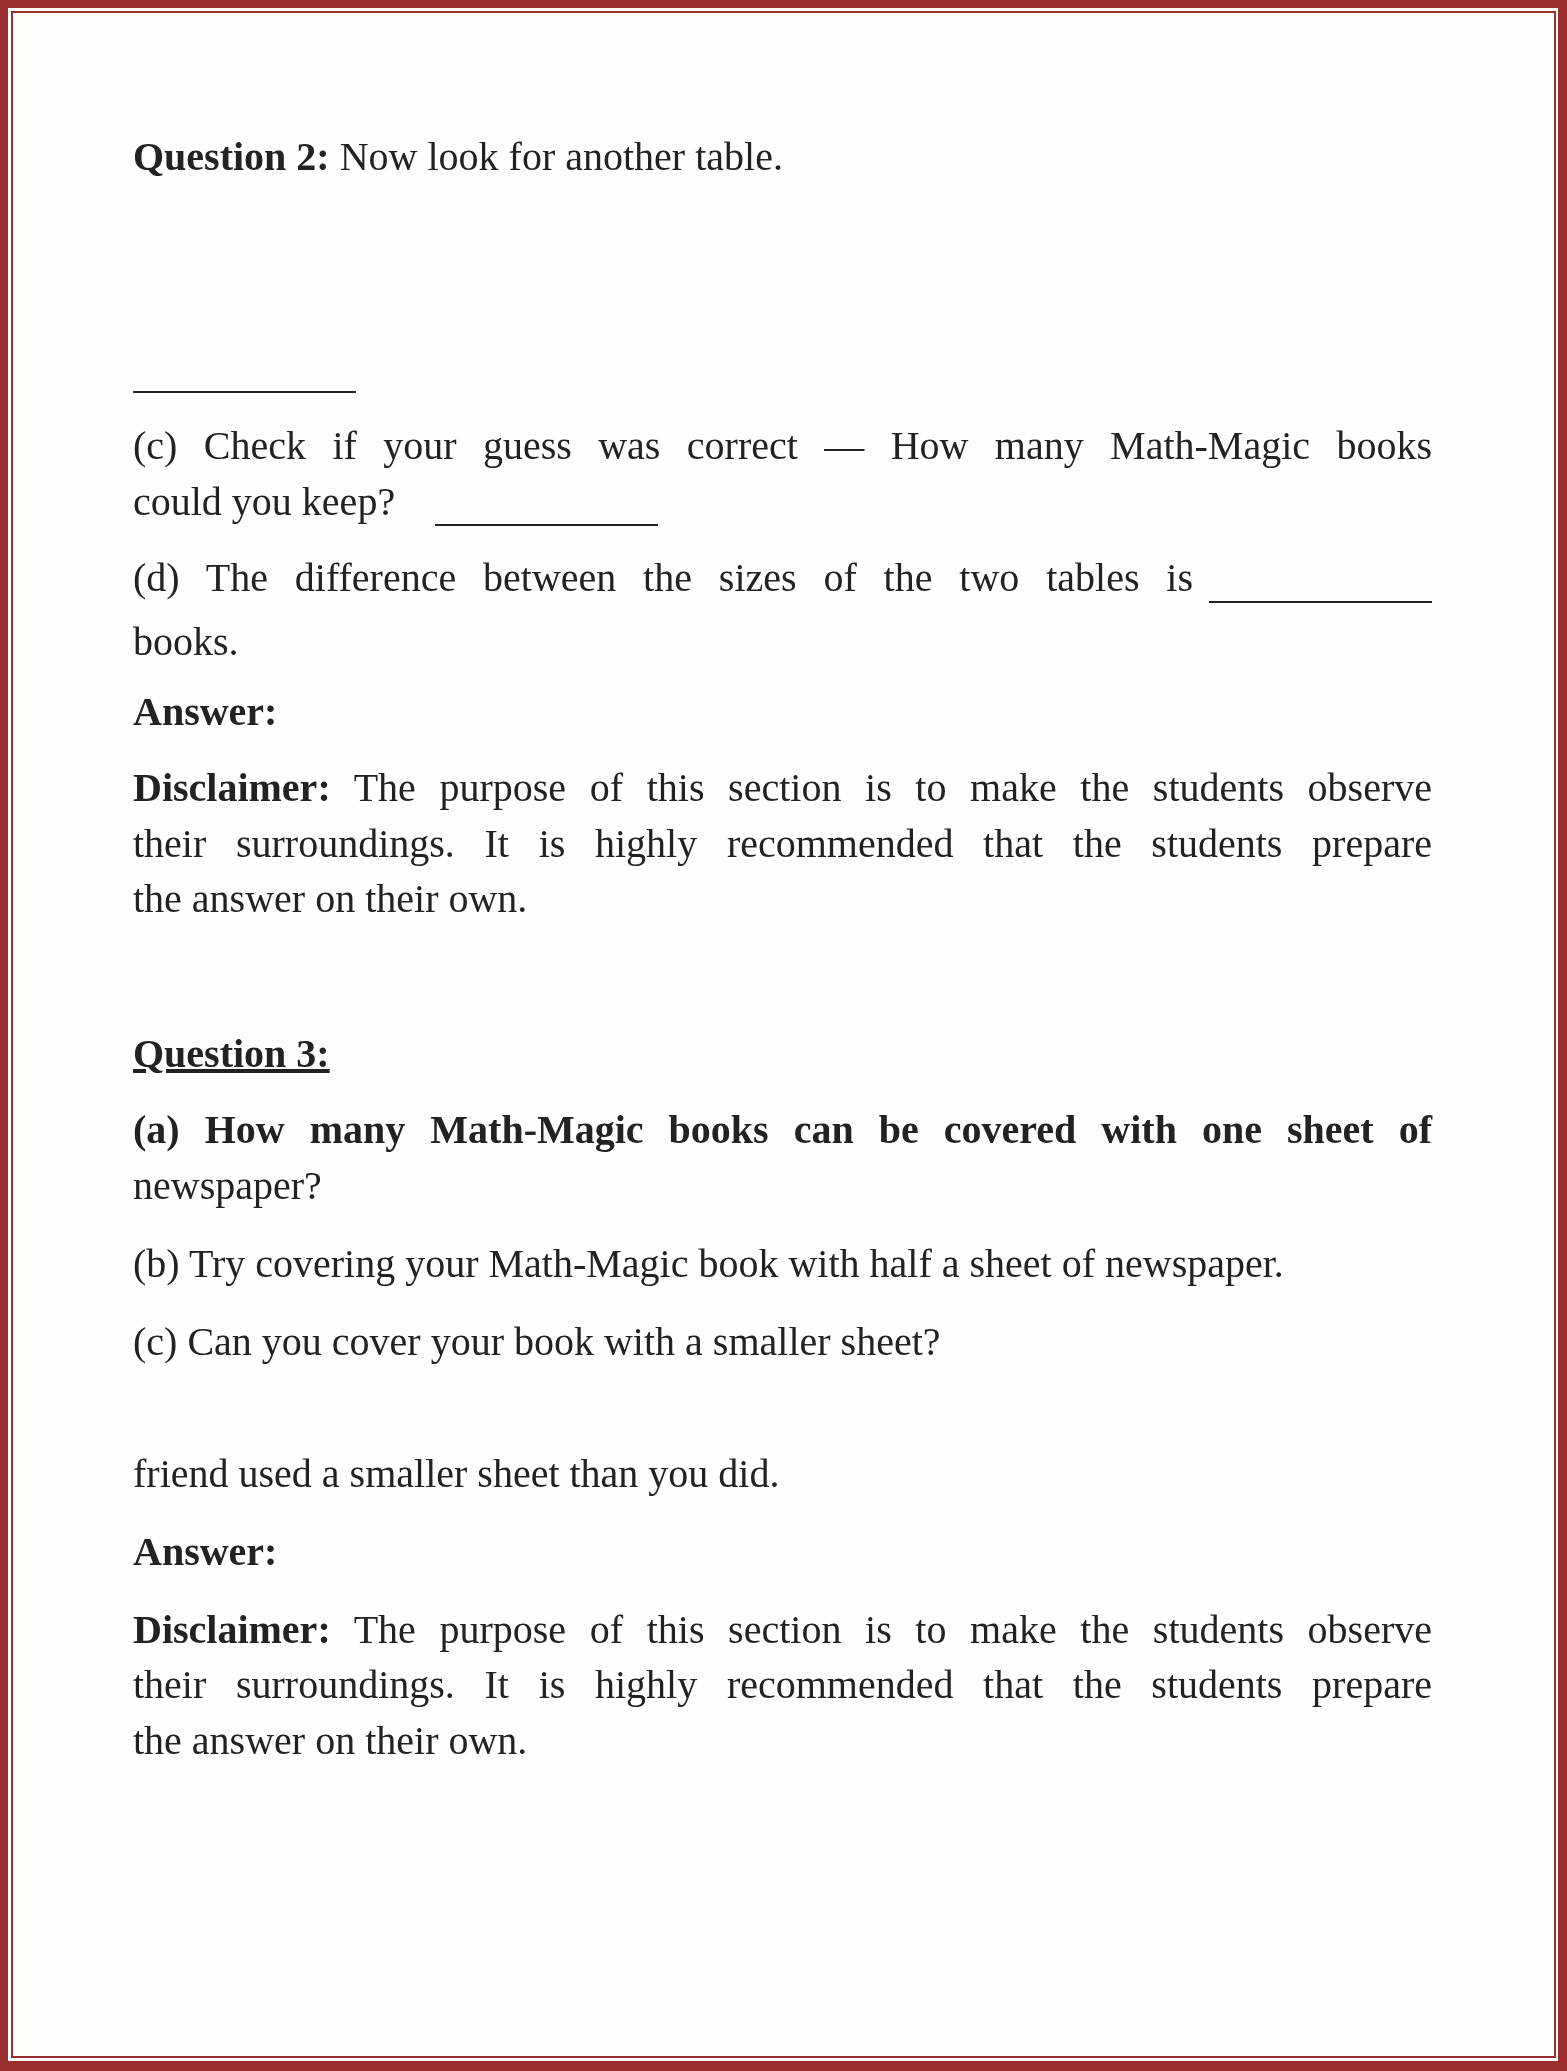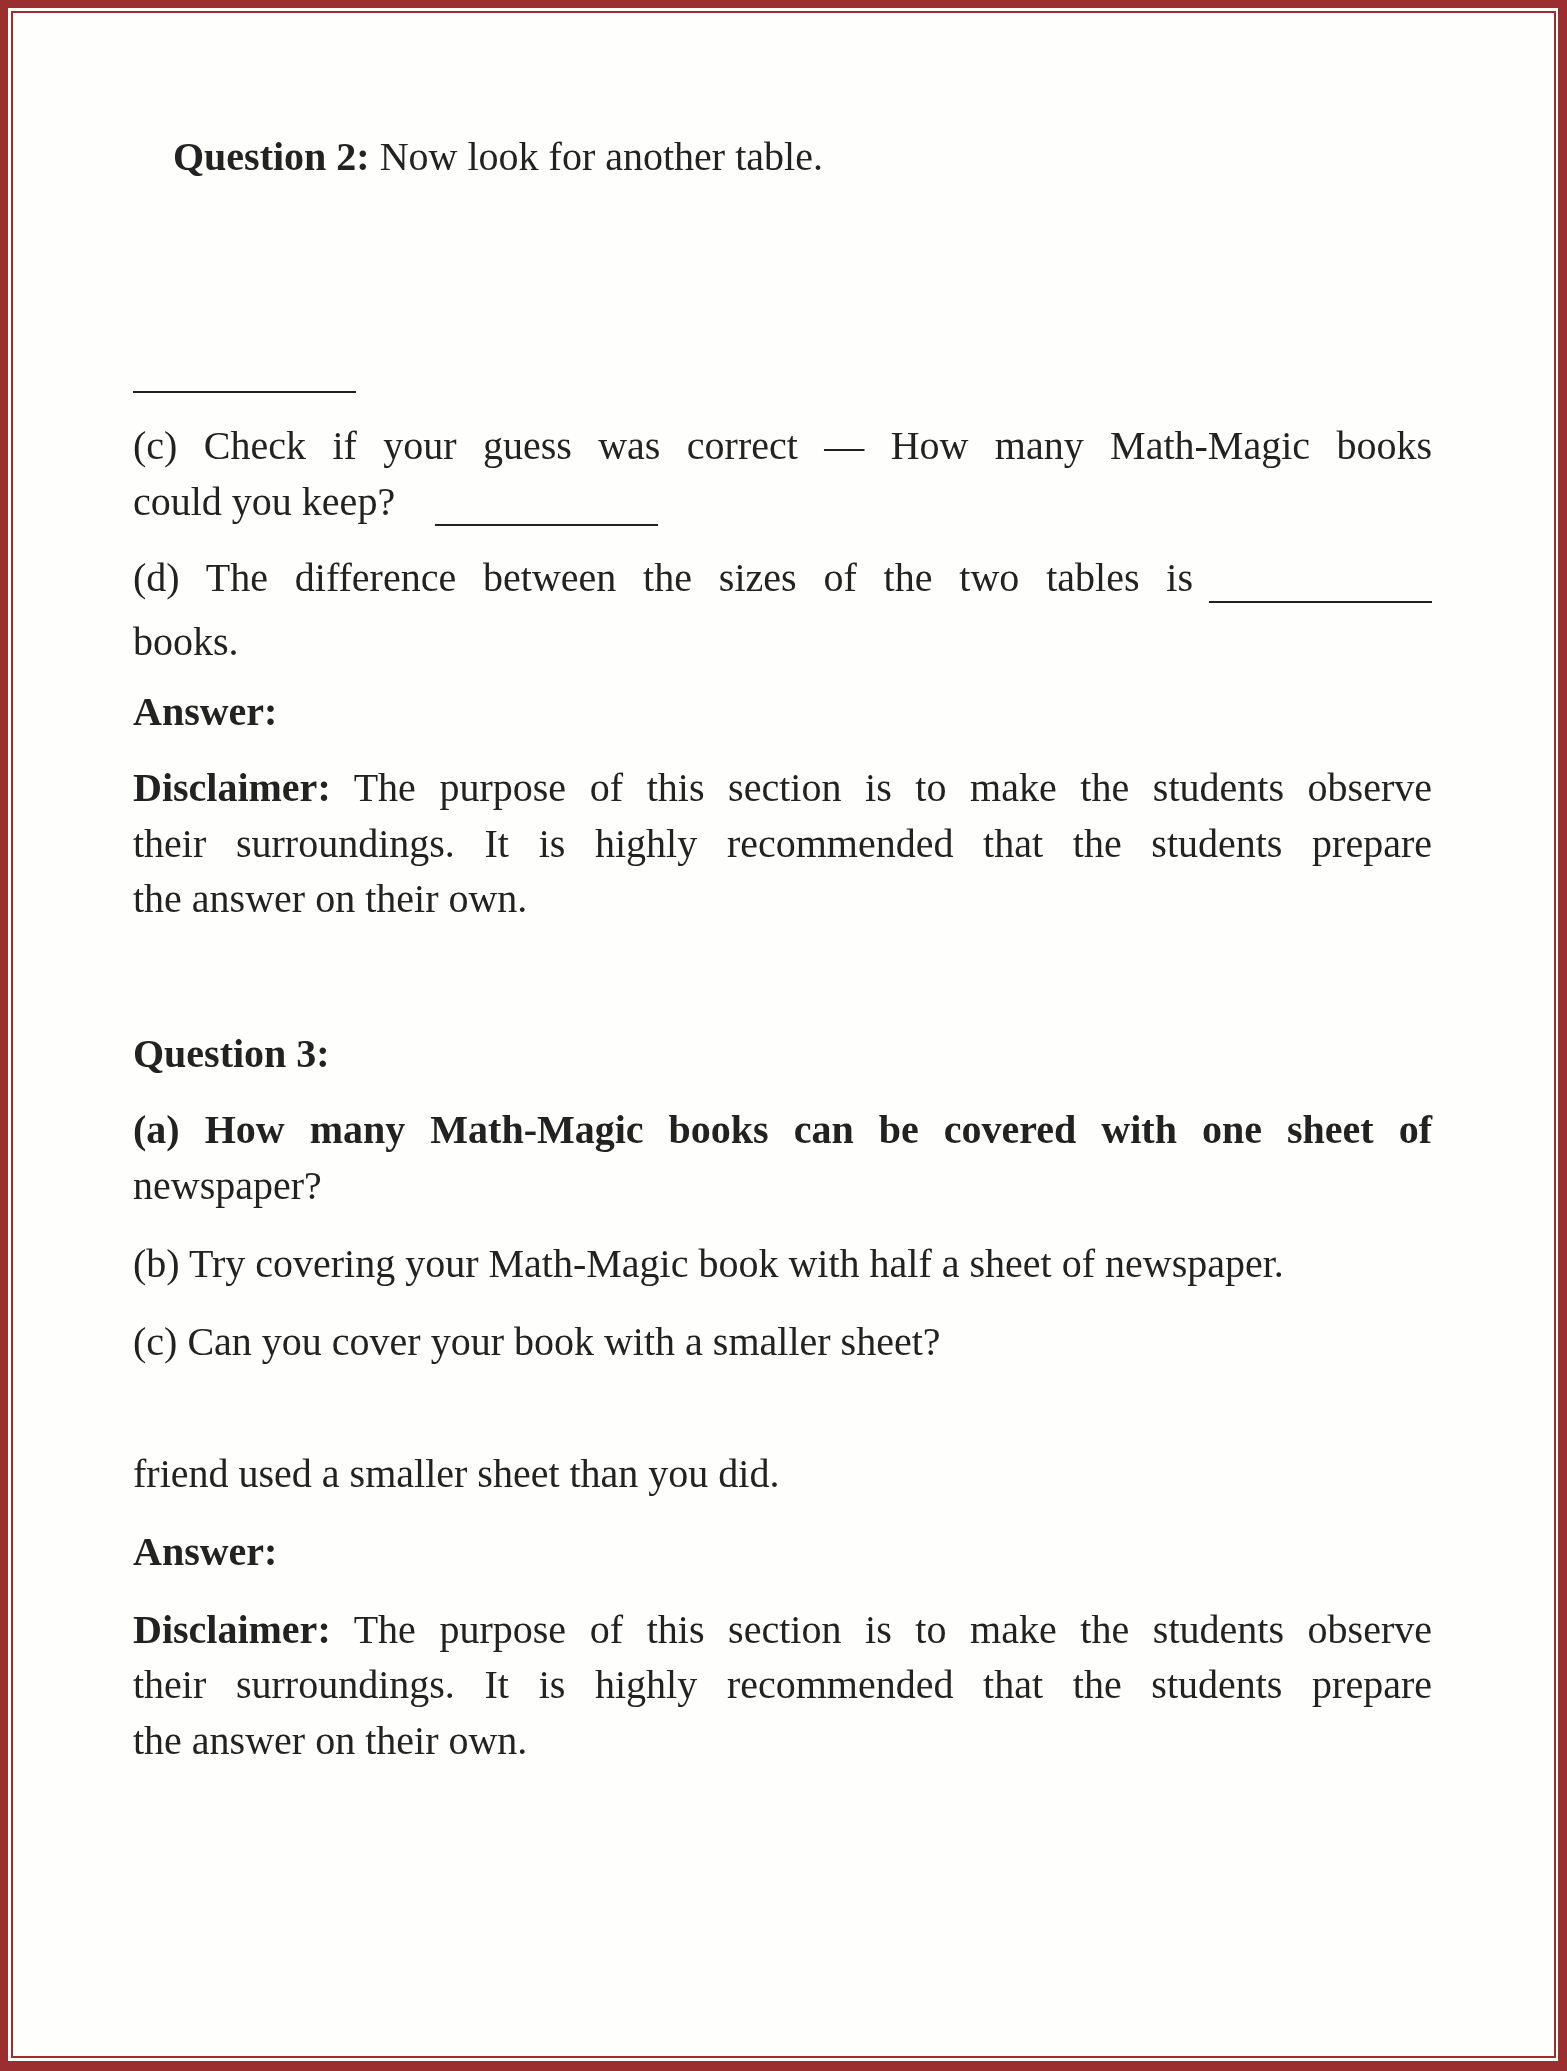--- a/index.html
+++ b/index.html
@@ -53,21 +53,21 @@
       background: #222222;
     }
   </style>
 </head>
 <body>
 
 <div class="page">
   <div class="frame-outer"></div>
   <div class="frame-inner"></div>
 
-  <div class="line" style="top:137px;margin-left:40px;">
+  <div class="line" style="top:137px;">
     <span class="b">Question 2:</span>
     <span>Now look for another table.</span>
   </div>
 
 
   <div class="blank" style="left:133px; top:391px; width:223px;"></div>
 
   <div class="line full" style="top:426px;">(c) Check if your guess was correct — How many Math-Magic books</div>
   <div class="line" style="top:482px;">
     <span>could you keep?</span>
@@ -80,21 +80,21 @@
 
   <div class="line b" style="top:692px;">Answer:</div>
 
   <div class="line full i" style="top:768px;">
     <span class="b">Disclaimer:</span>
     <span>The purpose of this section is to make the students observe</span>
   </div>
   <div class="line full i" style="top:824px;">their surroundings. It is highly recommended that the students prepare</div>
   <div class="line i" style="top:879px;">the answer on their own.</div>
 
-  <div class="line b" style="top:1034px;">Question 3:</div>
+  <div class="line b" style="top:1034px;text-decoration:underline;">Question 3:</div>
 
   <div class="line full" style="top:1110px;font-weight:bold;">(a) How many Math-Magic books can be covered with one sheet of</div>
   <div class="line" style="top:1166px;">newspaper?</div>
 
   <div class="line" style="top:1322px;">(c) Can you cover your book with a smaller sheet?</div>
 
   <div class="line" style="top:1244px;">(b) Try covering your Math-Magic book with half a sheet of newspaper.</div>
 
   <div class="line" style="top:1454px;">friend used a smaller sheet than you did.</div>
 

